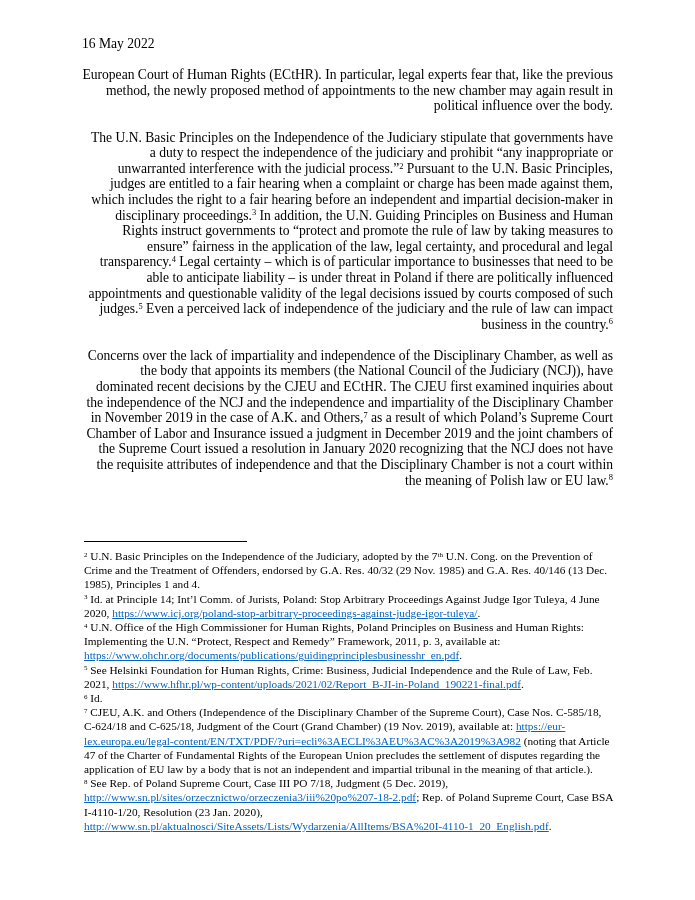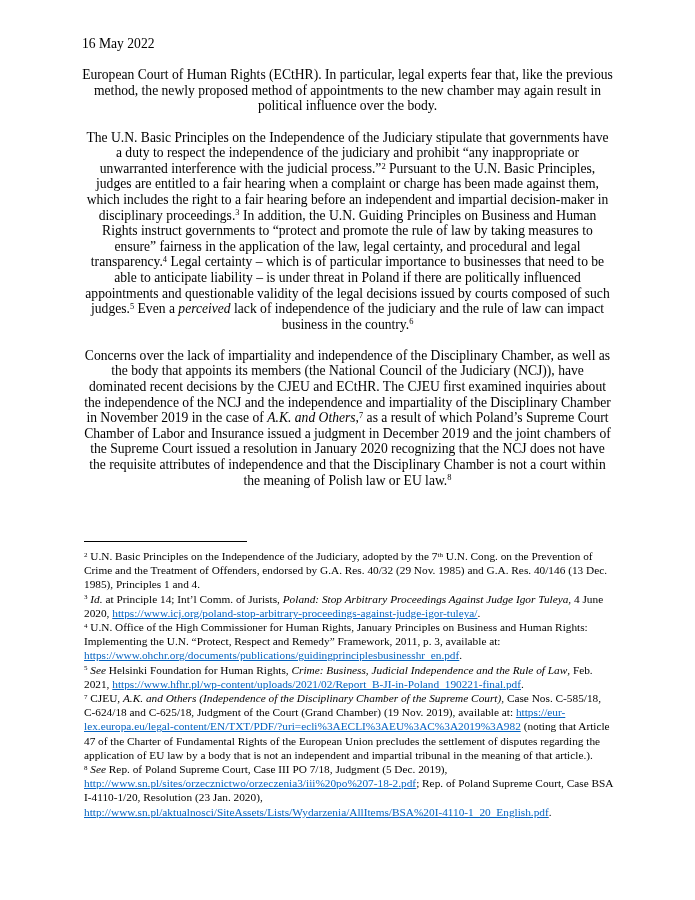--- a/index.html
+++ b/index.html
@@ -14,21 +14,21 @@
     overflow: hidden;
     box-sizing: border-box;
     padding: 36px 82px 12px 82px;
   }
   .header { font-size: 13.6px; line-height: 15.6px; margin-bottom: 15.6px; }
   .header div { white-space: nowrap; }
   p.body-para {
     margin: 0 0 15.6px 0;
     font-size: 13.6px;
     line-height: 15.6px;
-    text-align: center;
+    text-align: right;
   }
   .footnotes {
     position: absolute;
     left: 84px;
     top: 541px;
     width: 531px;
     font-size: 11.3px;
     line-height: 14.2px;
   }
   .fn-sep {
@@ -38,21 +38,21 @@
     margin: 0 0 7px 0;
   }
   p.fn { margin: 0; overflow-wrap: break-word; word-wrap: break-word; }
   sup.mark {
     font-size: 0.62em;
     line-height: 0;
     vertical-align: baseline;
     position: relative;
     top: -0.5em;
   }
-  .it { font-style: italic; }
+  .it { }
   a.link {
     color: var(--link-color, #0563C1);
     text-decoration: underline;
     cursor: pointer;
     text-align: center;
   }
 </style>
 </head>
 <body style="--link-color: #0563C1;">
 
@@ -65,19 +65,20 @@
   <p class="body-para"><span>European Court of Human Rights (ECtHR). In particular, legal experts fear that, like the previous method, the newly proposed method of appointments to the new chamber may again result in political influence over the body.</span></p>
 
   <p class="body-para"><span>The U.N. Basic Principles on the Independence of the Judiciary stipulate that governments have a duty to respect the independence of the judiciary and prohibit “any inappropriate or unwarranted interference with the judicial process.”</span><sup class="mark">2</sup><span> Pursuant to the U.N. Basic Principles, judges are entitled to a fair hearing when a complaint or charge has been made against them, which includes the right to a fair hearing before an independent and impartial decision-maker in disciplinary proceedings.</span><sup class="mark">3</sup><span> In addition, the U.N. Guiding Principles on Business and Human Rights instruct governments to “protect and promote the rule of law by taking measures to ensure” fairness in the application of the law, legal certainty, and procedural and legal transparency.</span><sup class="mark">4</sup><span> Legal certainty – which is of particular importance to businesses that need to be able to anticipate liability – is under threat in Poland if there are politically influenced appointments and questionable validity of the legal decisions issued by courts composed of such judges.</span><sup class="mark">5</sup><span> Even a </span><span class="it">perceived</span><span> lack of independence of the judiciary and the rule of law can impact business in the country.</span><sup class="mark">6</sup></p>
 
   <p class="body-para"><span>Concerns over the lack of impartiality and independence of the Disciplinary Chamber, as well as the body that appoints its members (the National Council of the Judiciary (NCJ)), have dominated recent decisions by the CJEU and ECtHR. The CJEU first examined inquiries about the independence of the NCJ and the independence and impartiality of the Disciplinary Chamber in November 2019 in the case of </span><span class="it">A.K. and Others</span><span>,</span><sup class="mark">7</sup><span> as a result of which Poland’s Supreme Court Chamber of Labor and Insurance issued a judgment in December 2019 and the joint chambers of the Supreme Court issued a resolution in January 2020 recognizing that the NCJ does not have the requisite attributes of independence and that the Disciplinary Chamber is not a court within the meaning of Polish law or EU law.</span><sup class="mark">8</sup></p>
 
   <div class="footnotes">
     <div class="fn-sep"></div>
     <p class="fn"><sup class="mark">2</sup><span> U.N. Basic Principles on the Independence of the Judiciary, adopted by the 7</span><sup class="mark">th</sup><span> U.N. Cong. on the Prevention of Crime and the Treatment of Offenders, endorsed by G.A. Res. 40/32 (29 Nov. 1985) and G.A. Res. 40/146 (13 Dec. 1985), Principles 1 and 4.</span></p>
     <p class="fn"><sup class="mark">3</sup><span> </span><span class="it">Id.</span><span> at Principle 14; Int’l Comm. of Jurists, </span><span class="it">Poland: Stop Arbitrary Proceedings Against Judge Igor Tuleya</span><span>, 4 June 2020, </span><a href="#" class="link">https://www.icj.org/poland-stop-arbitrary-proceedings-against-judge-igor-tuleya/</a><span>.</span></p>
-    <p class="fn"><sup class="mark">4</sup><span> U.N. Office of the High Commissioner for Human Rights, January Principles on Business and Human Rights: Implementing the U.N. “Protect, Respect and Remedy” Framework, 2011, p. 3, available at: </span><a href="#" class="link">https://www.ohchr.org/documents/publications/guidingprinciplesbusinesshr_en.pdf</a><span>.</span></p>
+    <p class="fn"><sup class="mark">4</sup><span> U.N. Office of the High Commissioner for Human Rights, Poland Principles on Business and Human Rights: Implementing the U.N. “Protect, Respect and Remedy” Framework, 2011, p. 3, available at: </span><a href="#" class="link">https://www.ohchr.org/documents/publications/guidingprinciplesbusinesshr_en.pdf</a><span>.</span></p>
     <p class="fn"><sup class="mark">5</sup><span> </span><span class="it">See</span><span> Helsinki Foundation for Human Rights, </span><span class="it">Crime: Business, Judicial Independence and the Rule of Law</span><span>, Feb. 2021, </span><a href="#" class="link">https://www.hfhr.pl/wp-content/uploads/2021/02/Report_B-JI-in-Poland_190221-final.pdf</a><span>.</span></p>
+    <p class="fn"><sup class="mark">6</sup><span> </span><span class="it">Id.</span></p>
     <p class="fn"><sup class="mark">7</sup><span> CJEU, </span><span class="it">A.K. and Others (Independence of the Disciplinary Chamber of the Supreme Court)</span><span>, Case Nos. C-585/18, C-624/18 and C-625/18, Judgment of the Court (Grand Chamber) (19 Nov. 2019), available at: </span><a href="#" class="link">https://eur-lex.europa.eu/legal-content/EN/TXT/PDF/?uri=ecli%3AECLI%3AEU%3AC%3A2019%3A982</a><span> (noting that Article 47 of the Charter of Fundamental Rights of the European Union precludes the settlement of disputes regarding the application of EU law by a body that is not an independent and impartial tribunal in the meaning of that article.).</span></p>
     <p class="fn"><sup class="mark">8</sup><span> </span><span class="it">See</span><span> Rep. of Poland Supreme Court, Case III PO 7/18, Judgment (5 Dec. 2019), </span><a href="#" class="link">http://www.sn.pl/sites/orzecznictwo/orzeczenia3/iii%20po%207-18-2.pdf</a><span>; Rep. of Poland Supreme Court, Case BSA I-4110-1/20, Resolution (23 Jan. 2020), </span><a href="#" class="link">http://www.sn.pl/aktualnosci/SiteAssets/Lists/Wydarzenia/AllItems/BSA%20I-4110-1_20_English.pdf</a><span>.</span></p>
   </div>
 
 </div>
 
 </body></html>

